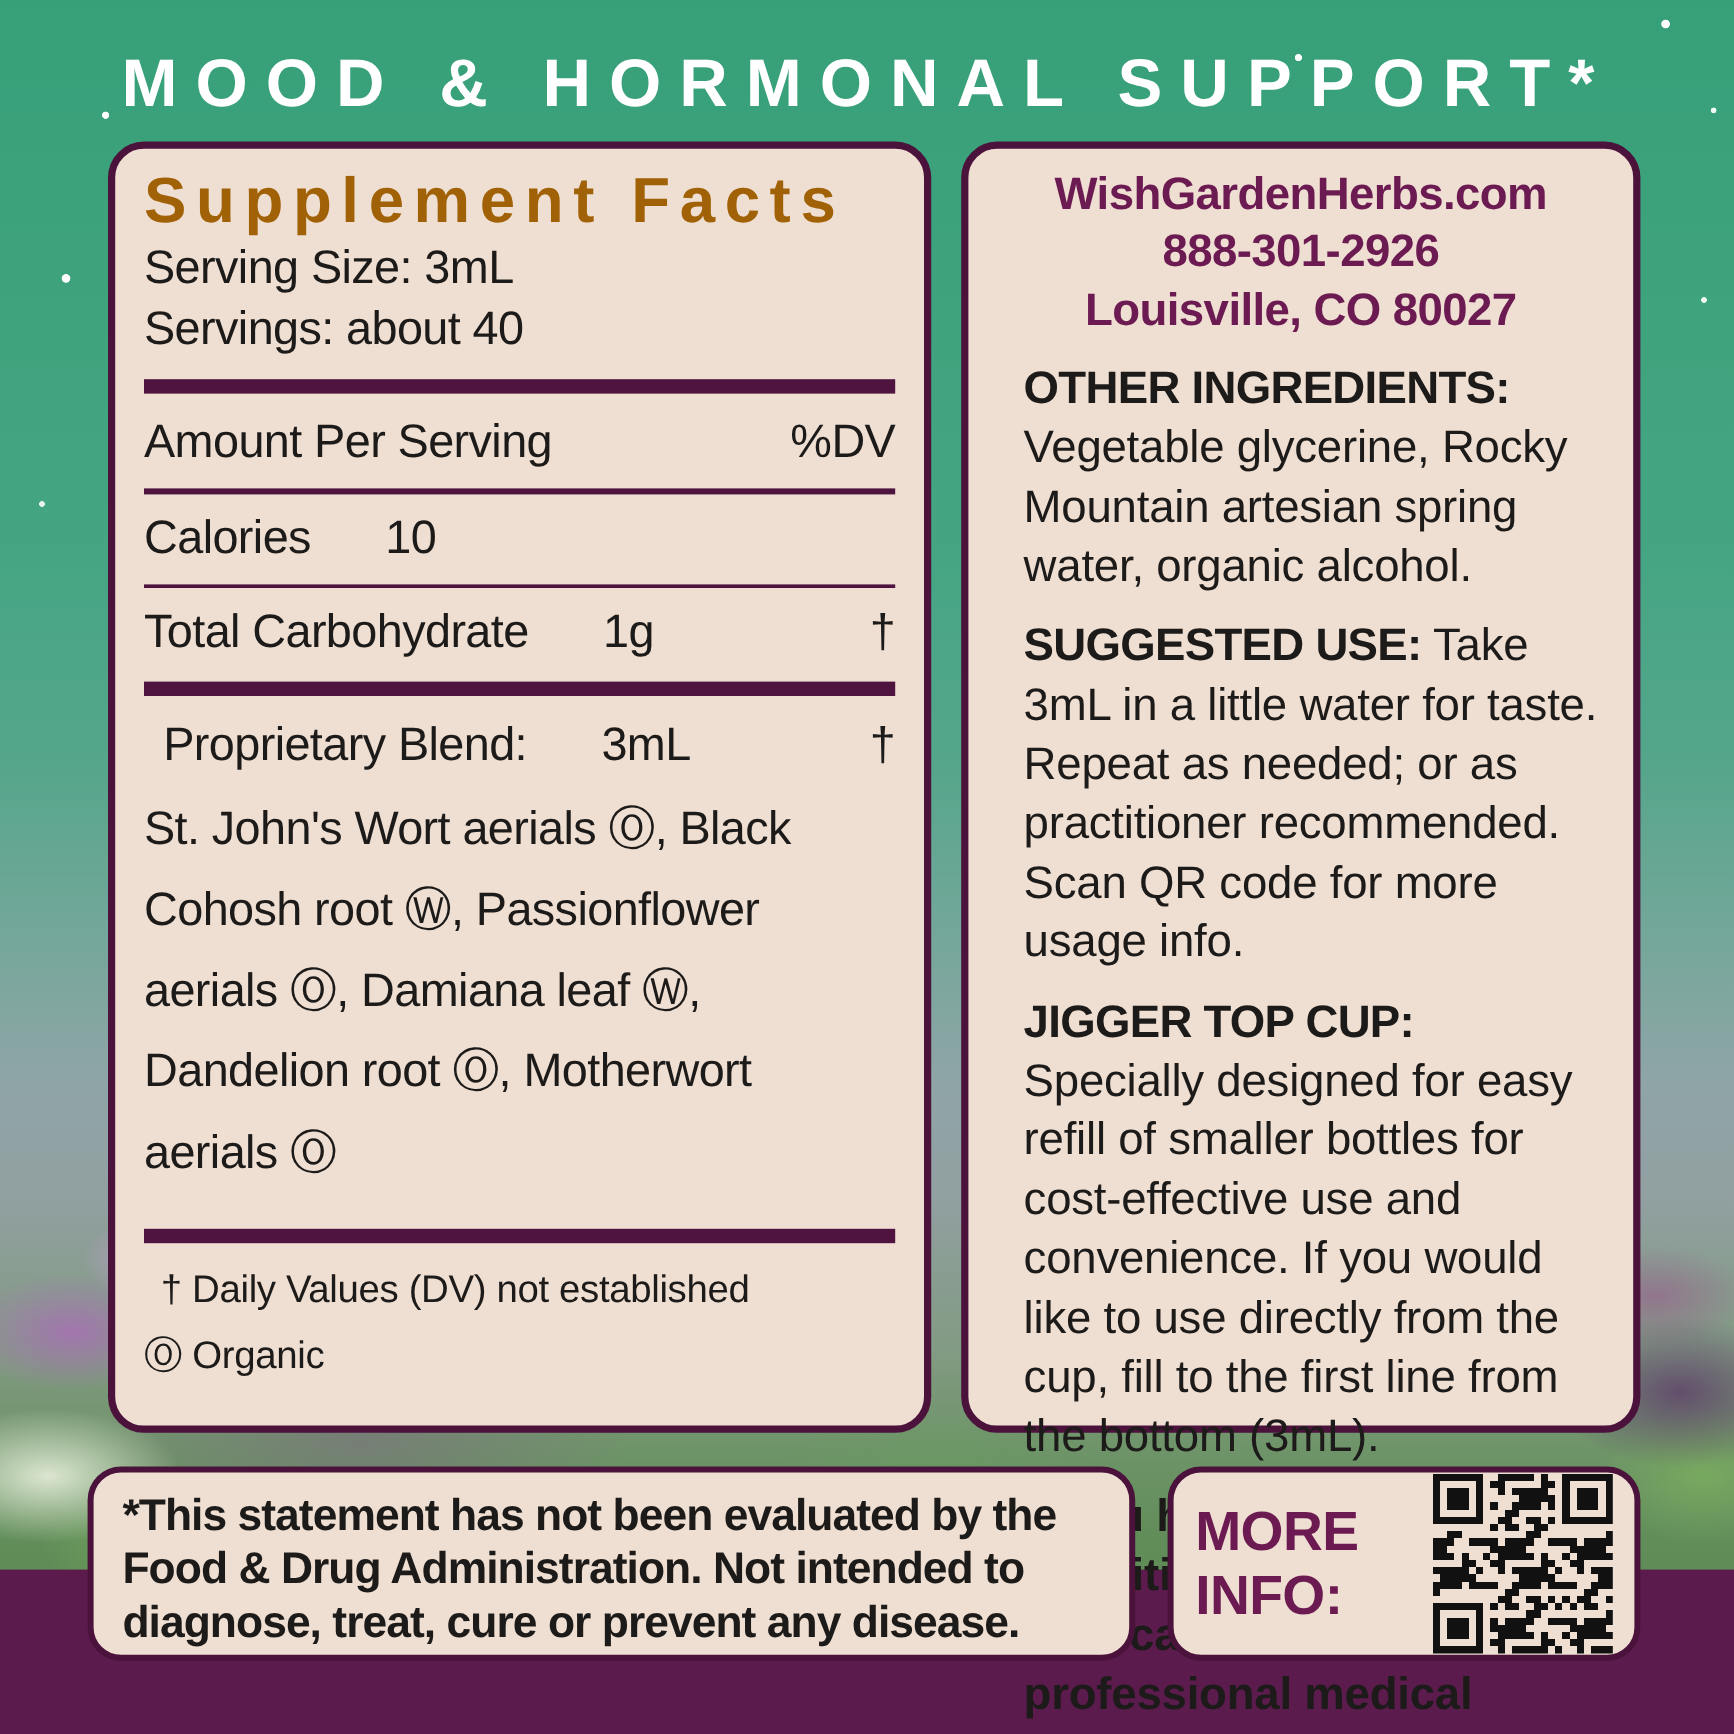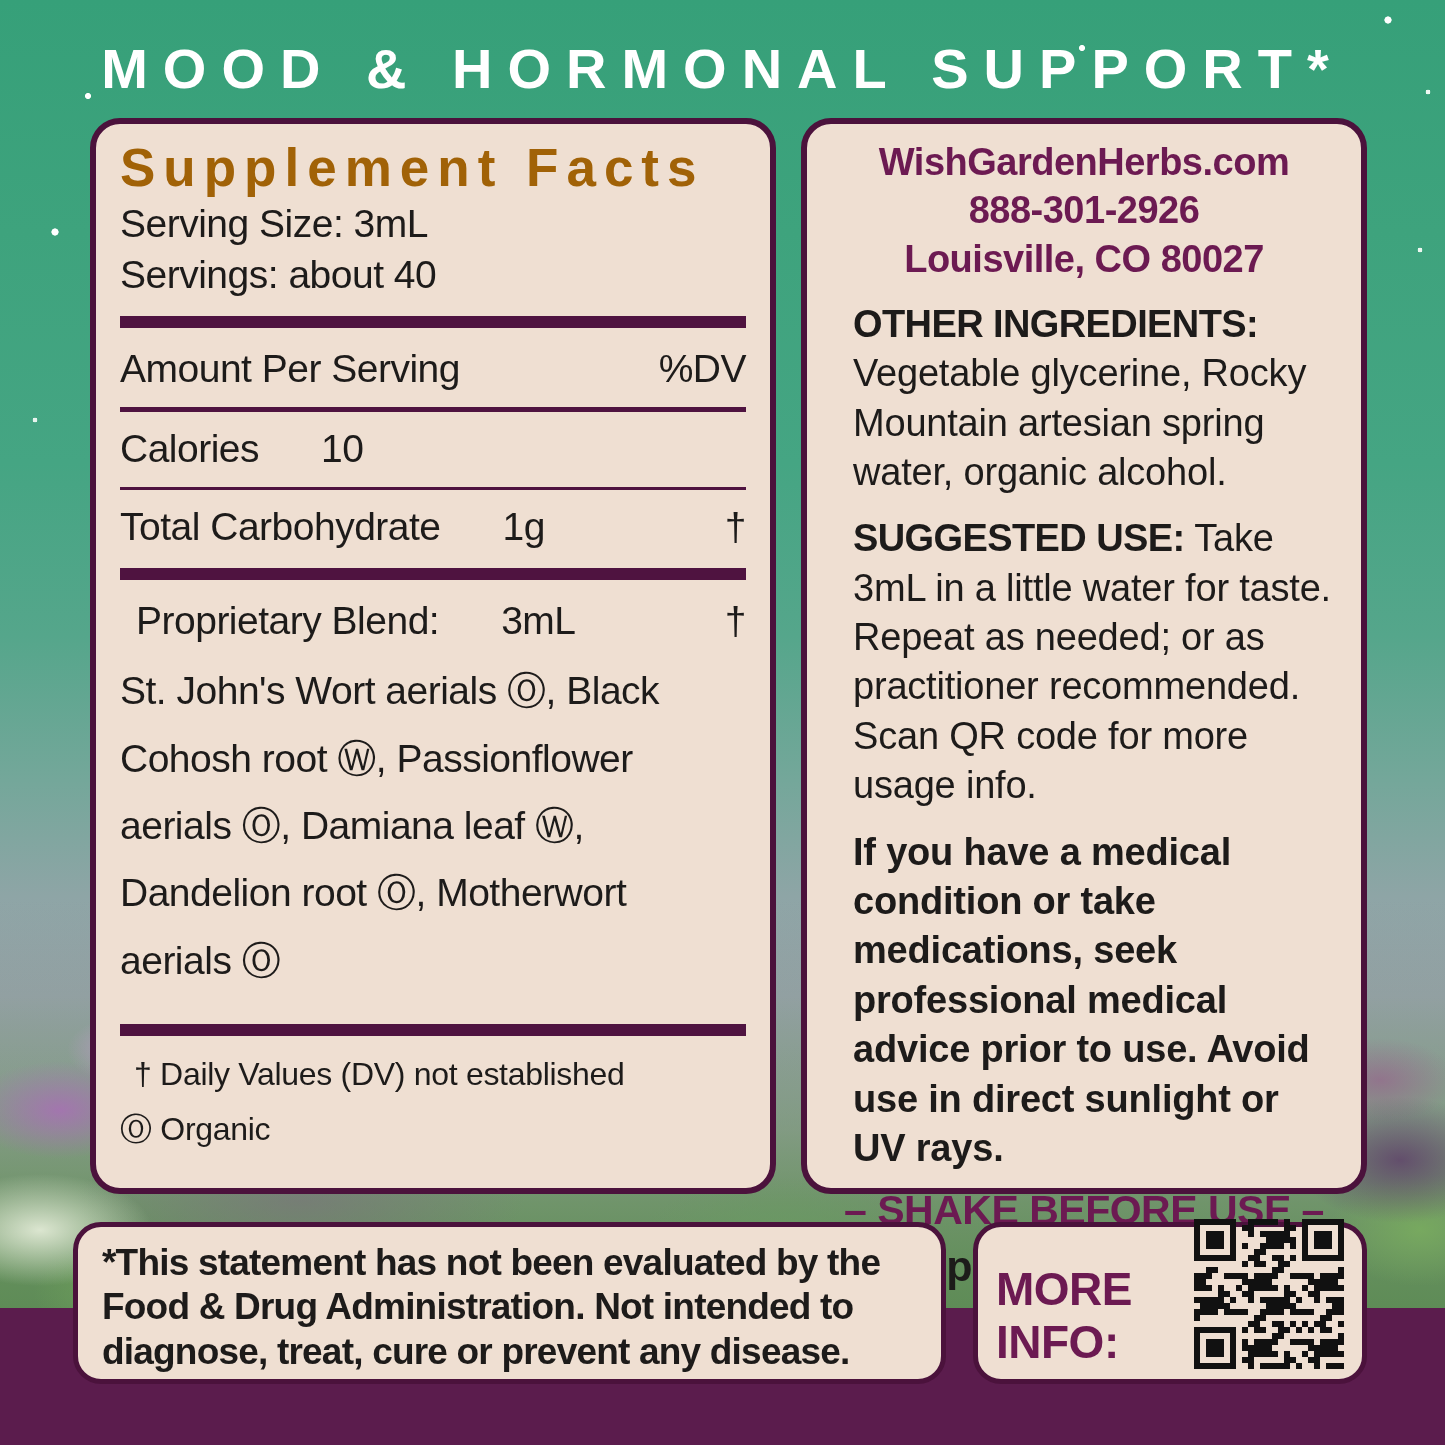--- a/index.html
+++ b/index.html
@@ -73,21 +73,21 @@
   .info-par .lead{font-weight:bold;letter-spacing:-0.6px;}
   .warning{font-weight:bold;}
   .shake{color:#6c1a52;font-weight:bold;text-align:center;font-size:41px;margin-top:14px;letter-spacing:-0.5px;}
   .keepout{font-weight:bold;text-align:center;font-size:43px;margin-top:8px;letter-spacing:-0.3px;}
   .foot-box{
     position:absolute;background:#efdfd2;border:5px solid #4b123c;border-radius:28px;
     box-sizing:border-box;
   }
   .disclaimer-box{left:73px;top:1222px;width:873px;height:162px;padding:14px 24px;}
   .disclaimer-text{font-size:37px;font-weight:bold;line-height:1.2;letter-spacing:-0.8px;}
-  .moreinfo-box{left:973px;top:1222px;width:394px;height:162px;padding:10px 18px;display:flex;align-items:flex-end;}
+  .moreinfo-box{left:973px;top:1222px;width:394px;height:162px;padding:10px 18px;display:flex;align-items:center;}
   .moreinfo-text{color:#6c1a52;font-weight:bold;font-size:46px;line-height:1.15;letter-spacing:-0.5px;flex:1;}
   .qr-wrap{width:150px;height:150px;flex:0 0 auto;}
   .page-title{
     position:absolute;left:0;top:36px;width:1445px;text-align:center;
     color:#ffffff;font-weight:bold;font-size:56px;letter-spacing:15px;
   }
 </style>
 </head>
 <body>
 
@@ -159,20 +159,23 @@
     </div>
 
     <div class="info-par">
       <span class="lead">OTHER INGREDIENTS:</span><span> Vegetable glycerine, Rocky Mountain artesian spring water, organic alcohol.</span>
     </div>
 
     <div class="info-par">
       <span class="lead">SUGGESTED USE:</span><span> Take 3mL in a little water for taste. Repeat as needed; or as practitioner recommended. Scan QR code for more usage info.</span>
     </div>
 
+    <div class="info-par">
+      <span class="lead">JIGGER TOP CUP:</span><span> Specially designed for easy refill of smaller bottles for cost-effective use and convenience. If you would like to use directly from the cup, fill to the first line from the bottom (3mL).</span>
+    </div>
 
     <div class="info-par warning">If you have a medical condition or take medications, seek professional medical advice prior to use. Avoid use in direct sunlight or UV rays.</div>
 
     <div class="shake">– SHAKE BEFORE USE –</div>
     <div class="keepout">Keep Out of Reach of Children</div>
   </div>
 
   <div class="foot-box disclaimer-box">
     <div class="disclaimer-text">*This statement has not been evaluated by the Food &amp; Drug Administration. Not intended to diagnose, treat, cure or prevent any disease.</div>
   </div>

